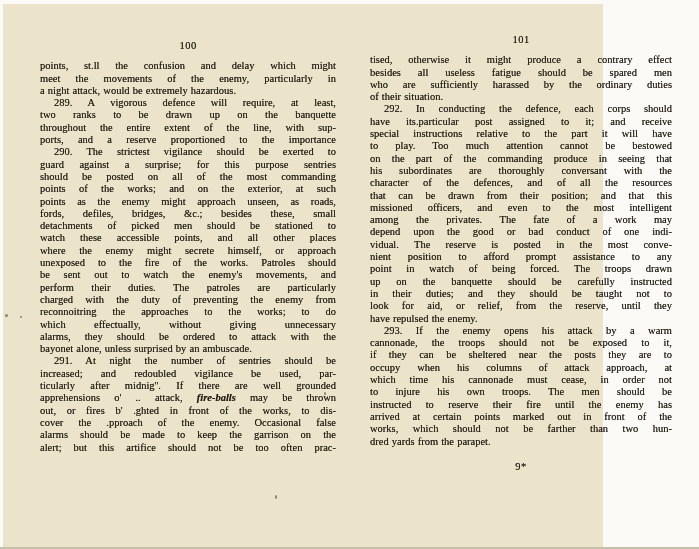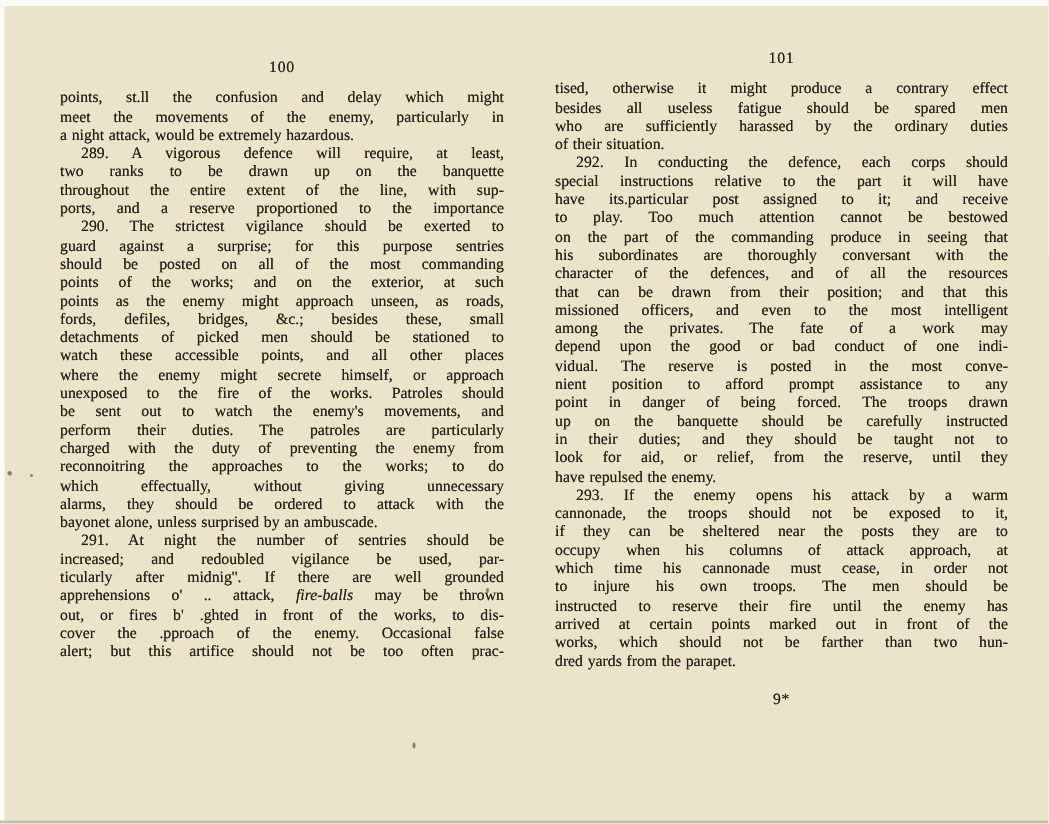--- a/index.html
+++ b/index.html
@@ -6,21 +6,21 @@
   body {
     width: 699px; height: 549px;
     position: relative;
     background: #fbfaf7;
     overflow: hidden;
     font-family: "Liberation Serif", "DejaVu Serif", serif;
   }
   .paper {
     position: absolute;
     left: 3px; top: 4px;
-    width: 696px; height: 543px;
+    width: 600px; height: 543px;
     background: #ece4ca;
   }
   .edge-bottom {
     position: absolute;
     left: 0; right: 0; bottom: 0;
     height: 2px;
     background: #c6bfa9;
   }
   .page {
     position: absolute;
@@ -37,21 +37,21 @@
     letter-spacing: 0.5px;
   }
   .para { margin: 0; }
   .para.indent .line:first-child { text-indent: 14px; }
   .line {
     text-align: justify;
     text-align-last: justify;
     word-spacing: 0.5px;
   }
   .line.endline { text-align-last: left; }
-  .italic { font-style: italic; }
+  .italic { font-style: italic; font-weight: bold; }
   .sig-mark {
     text-align: center;
     margin-top: 13px;
     letter-spacing: 0.5px;
   }
   .speck {
     position: absolute;
     background: #554d3e;
     border-radius: 50%;
     opacity: 0.65;
@@ -97,46 +97,47 @@
         <div class="line">alarms, they should be ordered to attack with the</div>
         <div class="line endline">bayonet alone, unless surprised by an ambuscade.</div>
       </div>
       <div class="para indent">
         <div class="line">291.  At night the number of sentries should be</div>
         <div class="line">increased; and redoubled vigilance be used, par-</div>
         <div class="line">ticularly after midnig''.  If there are well grounded</div>
         <div class="line"><span>apprehensions o' .. attack, </span><span class="italic">fire-balls</span><span> may be thrown</span></div>
         <div class="line">out, or fires b' .ghted in front of the works, to dis-</div>
         <div class="line">cover the .pproach of the enemy.  Occasional false</div>
+        <div class="line">alarms should be made to keep the garrison on the</div>
         <div class="line">alert; but this artifice should not be too often prac-</div>
       </div>
     </div>
   <div class="page page-101">
       <div class="page-number">101</div>
       <div class="para">
         <div class="line">tised, otherwise it might produce a contrary effect</div>
         <div class="line">besides all useless fatigue should be spared men</div>
         <div class="line">who are sufficiently harassed by the ordinary duties</div>
         <div class="line endline">of their situation.</div>
       </div>
       <div class="para indent">
         <div class="line">292.  In conducting the defence, each corps should</div>
+        <div class="line">have its.particular post assigned to it; and receive</div>
         <div class="line">special instructions relative to the part it will have</div>
-        <div class="line">have its.particular post assigned to it; and receive</div>
         <div class="line">to play.  Too much attention cannot be bestowed</div>
         <div class="line">on the part of the commanding produce in seeing that</div>
         <div class="line">his subordinates are thoroughly conversant with the</div>
         <div class="line">character of the defences, and of all the resources</div>
         <div class="line">that can be drawn from their position; and that this</div>
         <div class="line">missioned officers, and even to the most intelligent</div>
         <div class="line">among the privates.  The fate of a work may</div>
         <div class="line">depend upon the good or bad conduct of one indi-</div>
         <div class="line">vidual.  The reserve is posted in the most conve-</div>
         <div class="line">nient position to afford prompt assistance to any</div>
-        <div class="line">point in danger of being forced.  The troops drawn</div>
+        <div class="line">point in watch of being forced.  The troops drawn</div>
         <div class="line">up on the banquette should be carefully instructed</div>
         <div class="line">in their duties; and they should be taught not to</div>
         <div class="line">look for aid, or relief, from the reserve, until they</div>
         <div class="line endline">have repulsed the enemy.</div>
       </div>
       <div class="para indent">
         <div class="line">293.  If the enemy opens his attack by a warm</div>
         <div class="line">cannonade, the troops should not be exposed to it,</div>
         <div class="line">if they can be sheltered near the posts they are to</div>
         <div class="line">occupy when his columns of attack approach, at</div>

